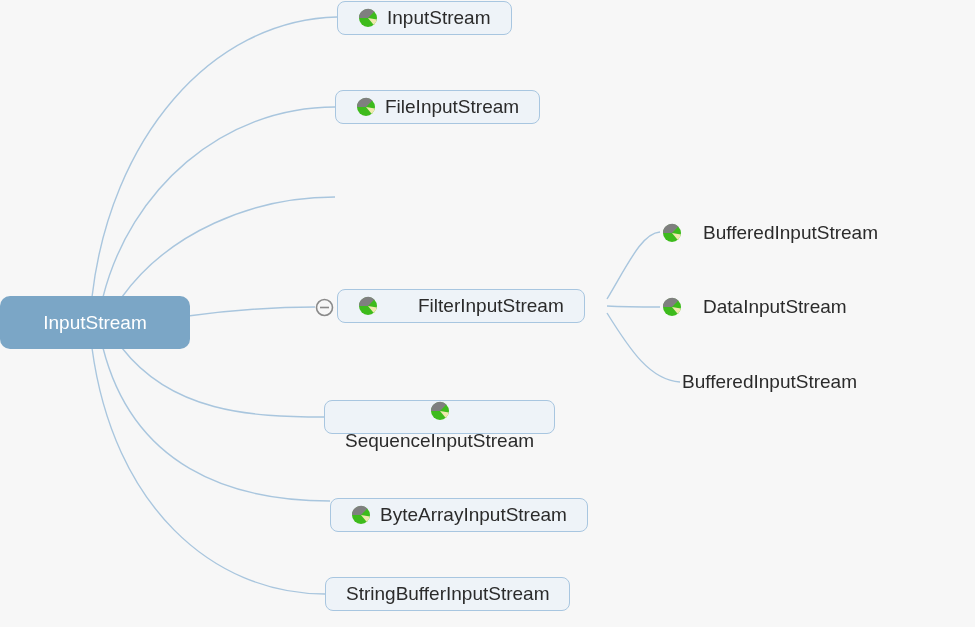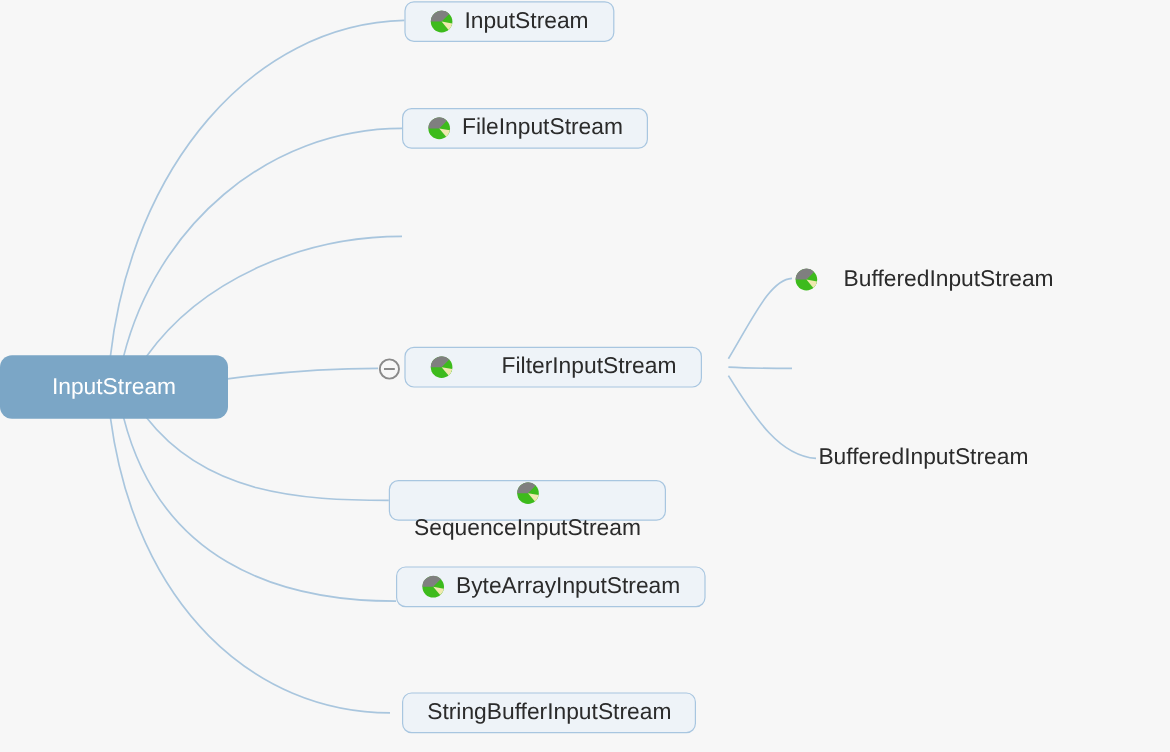--- a/index.html
+++ b/index.html
@@ -72,22 +72,22 @@
     left: 315px; top: 298px;
     width: 19px; height: 19px;
     cursor: pointer;
   }
   
   .n1 { left: 337px; top: 1px;   }
   .n2 { left: 335px; top: 90px;  }
   .n3 { left: 335px; top: 180px; }
   .n4 { left: 337px; top: 289px; gap: 40px; }
   .n5 { left: 324px; top: 400px; flex-direction: column; }
-  .n6 { left: 330px; top: 472px; text-align: center; }
-  .n7 { left: 335px; top: 577px; }
+  .n6 { left: 330px; top: 498px; text-align: center; }
+  .n7 { left: 325px; top: 577px; }
   .g1 { left: 662px; top: 218px; }
   .g2 { left: 662px; top: 292px; }
   .g3 { left: 682px; top: 367px; }
 </style>
 </head>
 <body>
 
 <div class="canvas">
 
   <svg class="connectors" viewBox="0 0 975 627">
@@ -142,20 +142,28 @@
 
   <div class="leaf g1">
     <svg class="pie-icon" viewBox="0 0 20 20">
       <circle cx="10" cy="10" r="9" fill="#3dbb1c"></circle>
       <path d="M 10,10 L 1,10 A 9,9 0 0 1 16.4,3.6 Z" fill="#7f7f7f"></path>
       <path d="M 10,10 L 18.9,11.6 A 9,9 0 0 1 15.8,16.9 Z" fill="#efe9ae"></path>
     </svg>
     <span>BufferedInputStream</span>
   </div>
 
+  <div class="leaf g2">
+    <svg class="pie-icon" viewBox="0 0 20 20">
+      <circle cx="10" cy="10" r="9" fill="#3dbb1c"></circle>
+      <path d="M 10,10 L 1,10 A 9,9 0 0 1 16.4,3.6 Z" fill="#7f7f7f"></path>
+      <path d="M 10,10 L 18.9,11.6 A 9,9 0 0 1 15.8,16.9 Z" fill="#efe9ae"></path>
+    </svg>
+    <span>DataInputStream</span>
+  </div>
 
   <div class="leaf g3">
     <span>BufferedInputStream</span>
   </div>
 
   <div class="node n5">
     <svg class="pie-icon" viewBox="0 0 20 20">
       <circle cx="10" cy="10" r="9" fill="#3dbb1c"></circle>
       <path d="M 10,10 L 1,10 A 9,9 0 0 1 16.4,3.6 Z" fill="#7f7f7f"></path>
       <path d="M 10,10 L 18.9,11.6 A 9,9 0 0 1 15.8,16.9 Z" fill="#efe9ae"></path>

